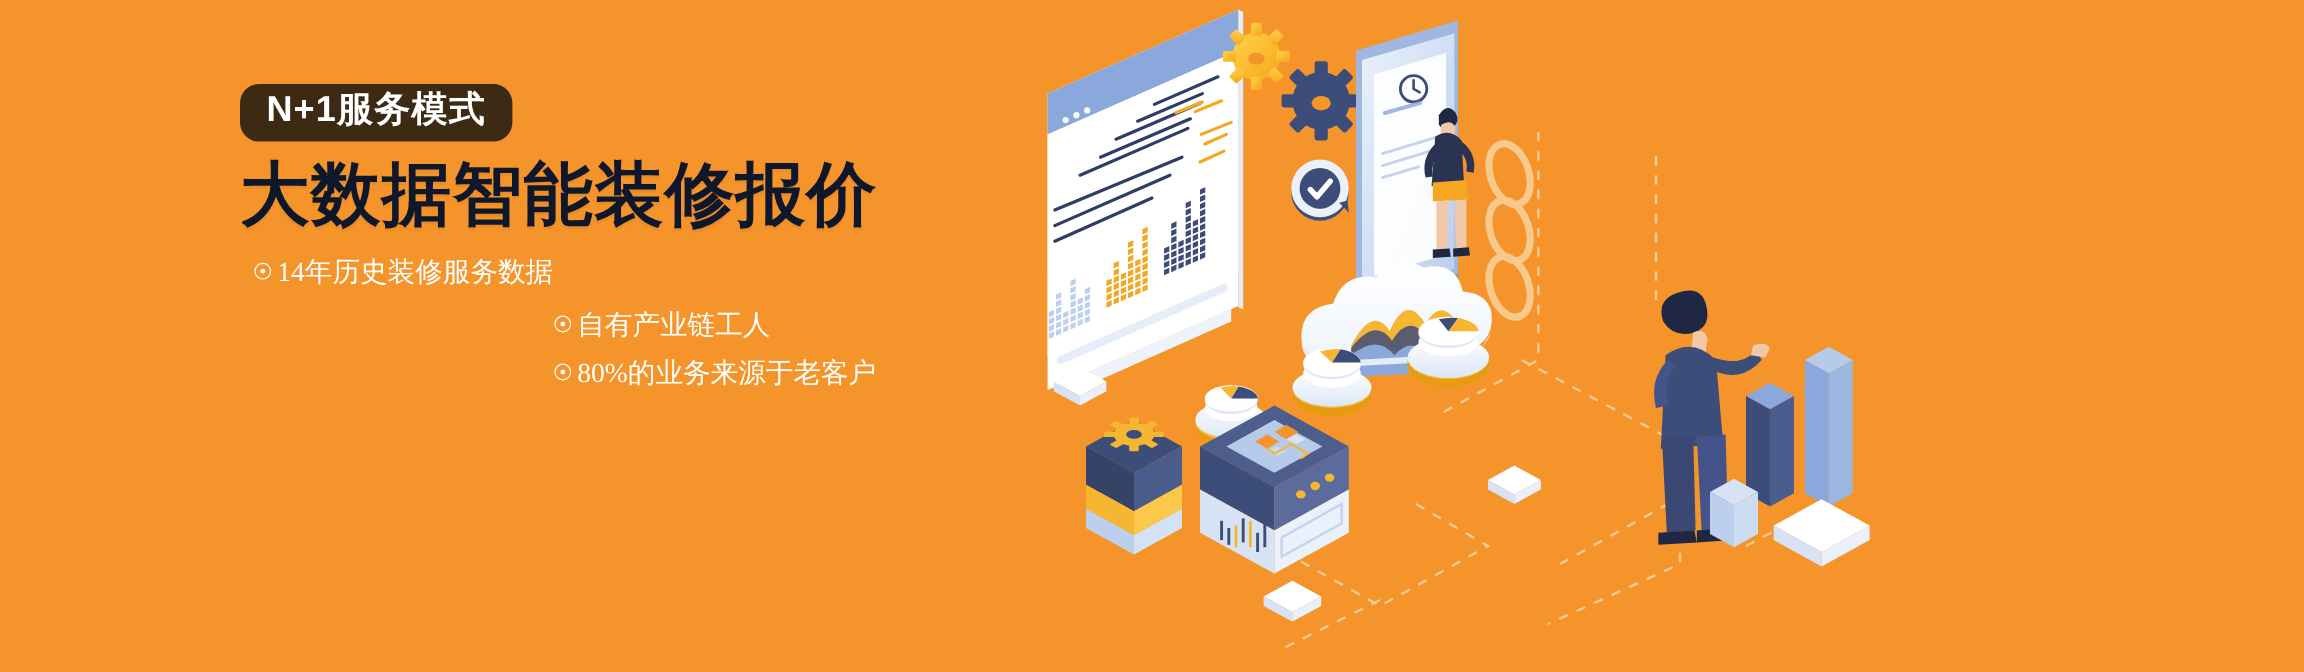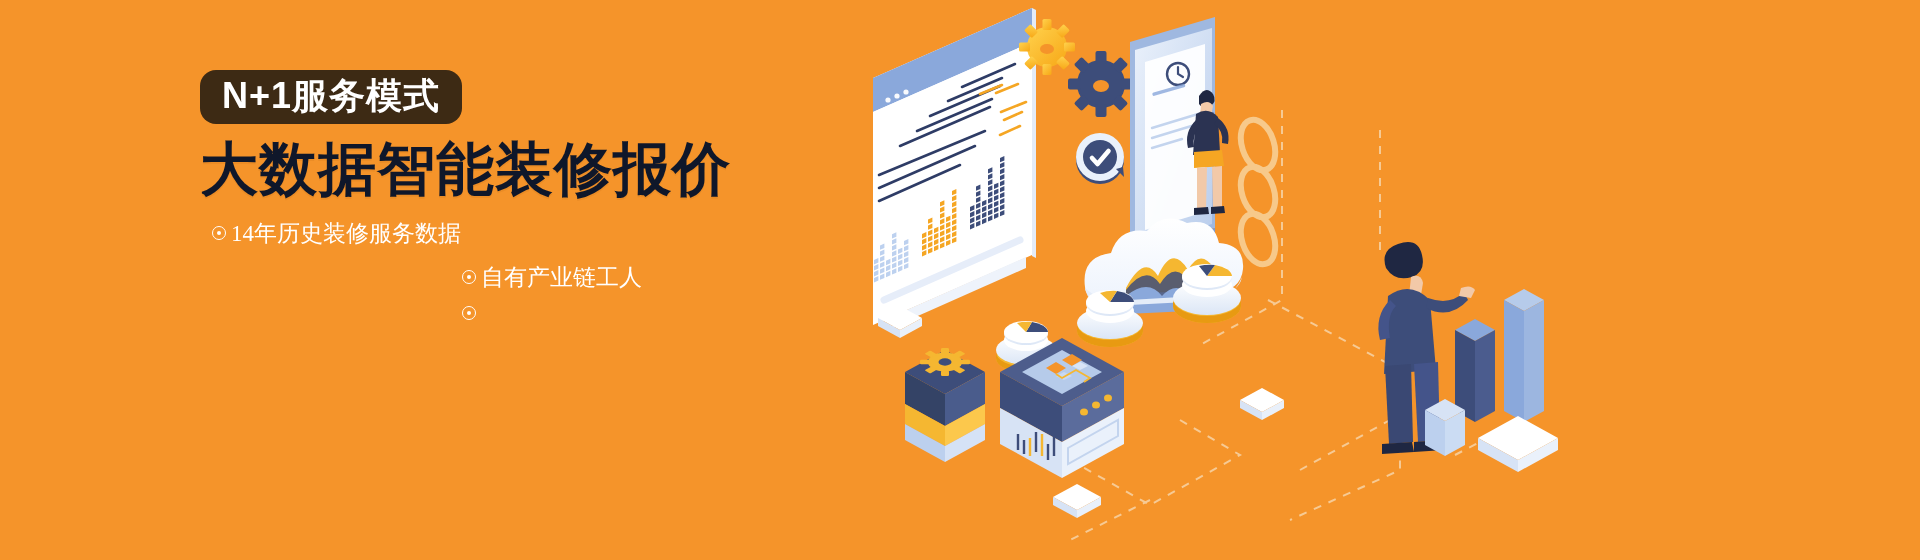--- a/index.html
+++ b/index.html
@@ -17,21 +17,21 @@
   .text-block {
     position:absolute;
     left:200px; top:70px;
     width:680px;
   }
 
   .badge {
     display:inline-block;
     background:#3d2a14;
     color:#ffffff;
-    font-size:36px;
+    font-size:30px;
     font-weight:bold;
     letter-spacing:1px;
     padding:5px 22px 8px 22px;
     border-radius:16px;
     line-height:1.15;
     white-space:nowrap;
   }
 
   .headline {
     margin-top:14px;
@@ -541,17 +541,18 @@
           <span>14年历史装修服务数据</span>
         </div>
       </div>
       <div class="bcol right">
         <div class="bullet">
           <span class="dot"></span>
           <span>自有产业链工人</span>
         </div>
         <div class="bullet">
           <span class="dot"></span>
+          <span>80%的业务来源于老客户</span>
         </div>
       </div>
     </div>
   </div>
 </div>
 
 </body></html>

